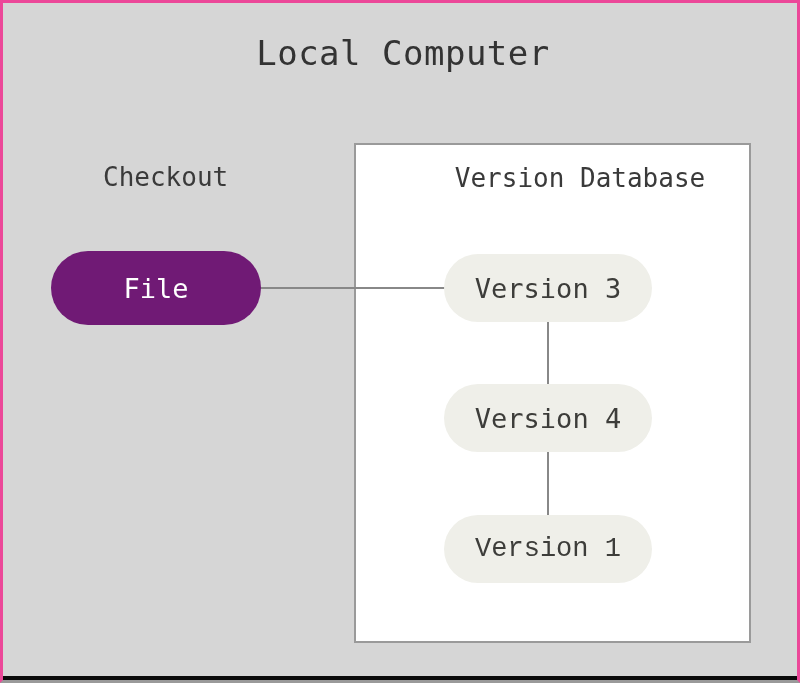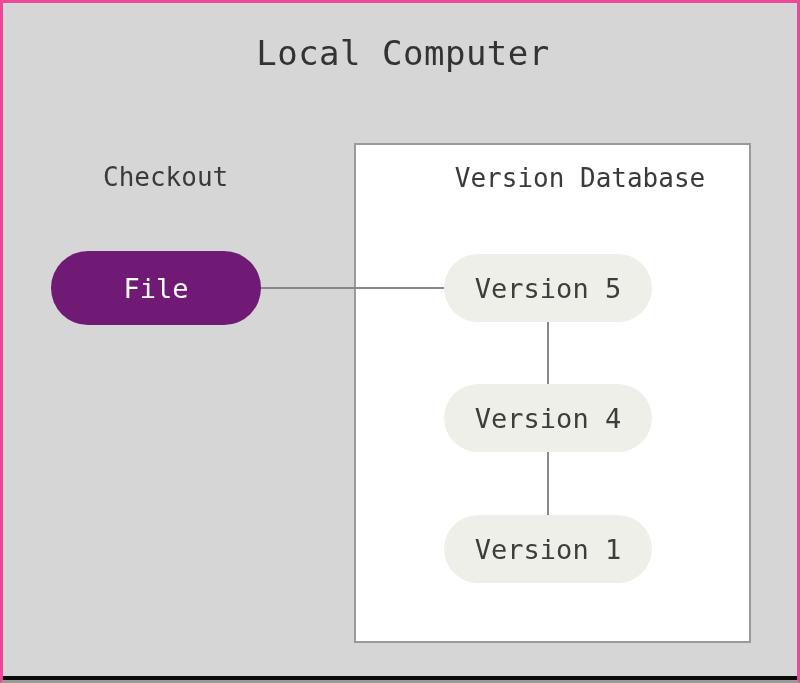--- a/index.html
+++ b/index.html
@@ -128,42 +128,42 @@
   .version-node {
     width: 208px;
     height: 68px;
     left: 441px;
     background: #efefe9;
     color: #3d3d3a;
     font-size: 27px;
   }
   #node-version-3 { top: 251px; }
   #node-version-2 { top: 381px; }
-  #node-version-1 { top: 512px; }
+  #node-version-1 { top: 512px; font-family: Liberation Mono, monospace; }
 </style>
 </head>
 <body>
 
 <div id="canvas">
 
   <div id="diagram-title">Local Computer</div>
 
   <div id="checkout-label">Checkout</div>
 
   <div id="version-db-box"></div>
 
   <div id="version-db-title">Version Database</div>
 
   <div class="edge" id="edge-file-v3"></div>
   <div class="edge" id="edge-v3-v2"></div>
   <div class="edge" id="edge-v2-v1"></div>
 
   <div class="node" id="node-file">File</div>
 
-  <div class="node version-node" id="node-version-3">Version 5</div>
+  <div class="node version-node" id="node-version-3">Version 3</div>
 
   <div class="node version-node" id="node-version-2">Version 4</div>
 
   <div class="node version-node" id="node-version-1">Version 1</div>
 
   <div id="bottom-edge"></div>
 
 </div>
 
 </body></html>

